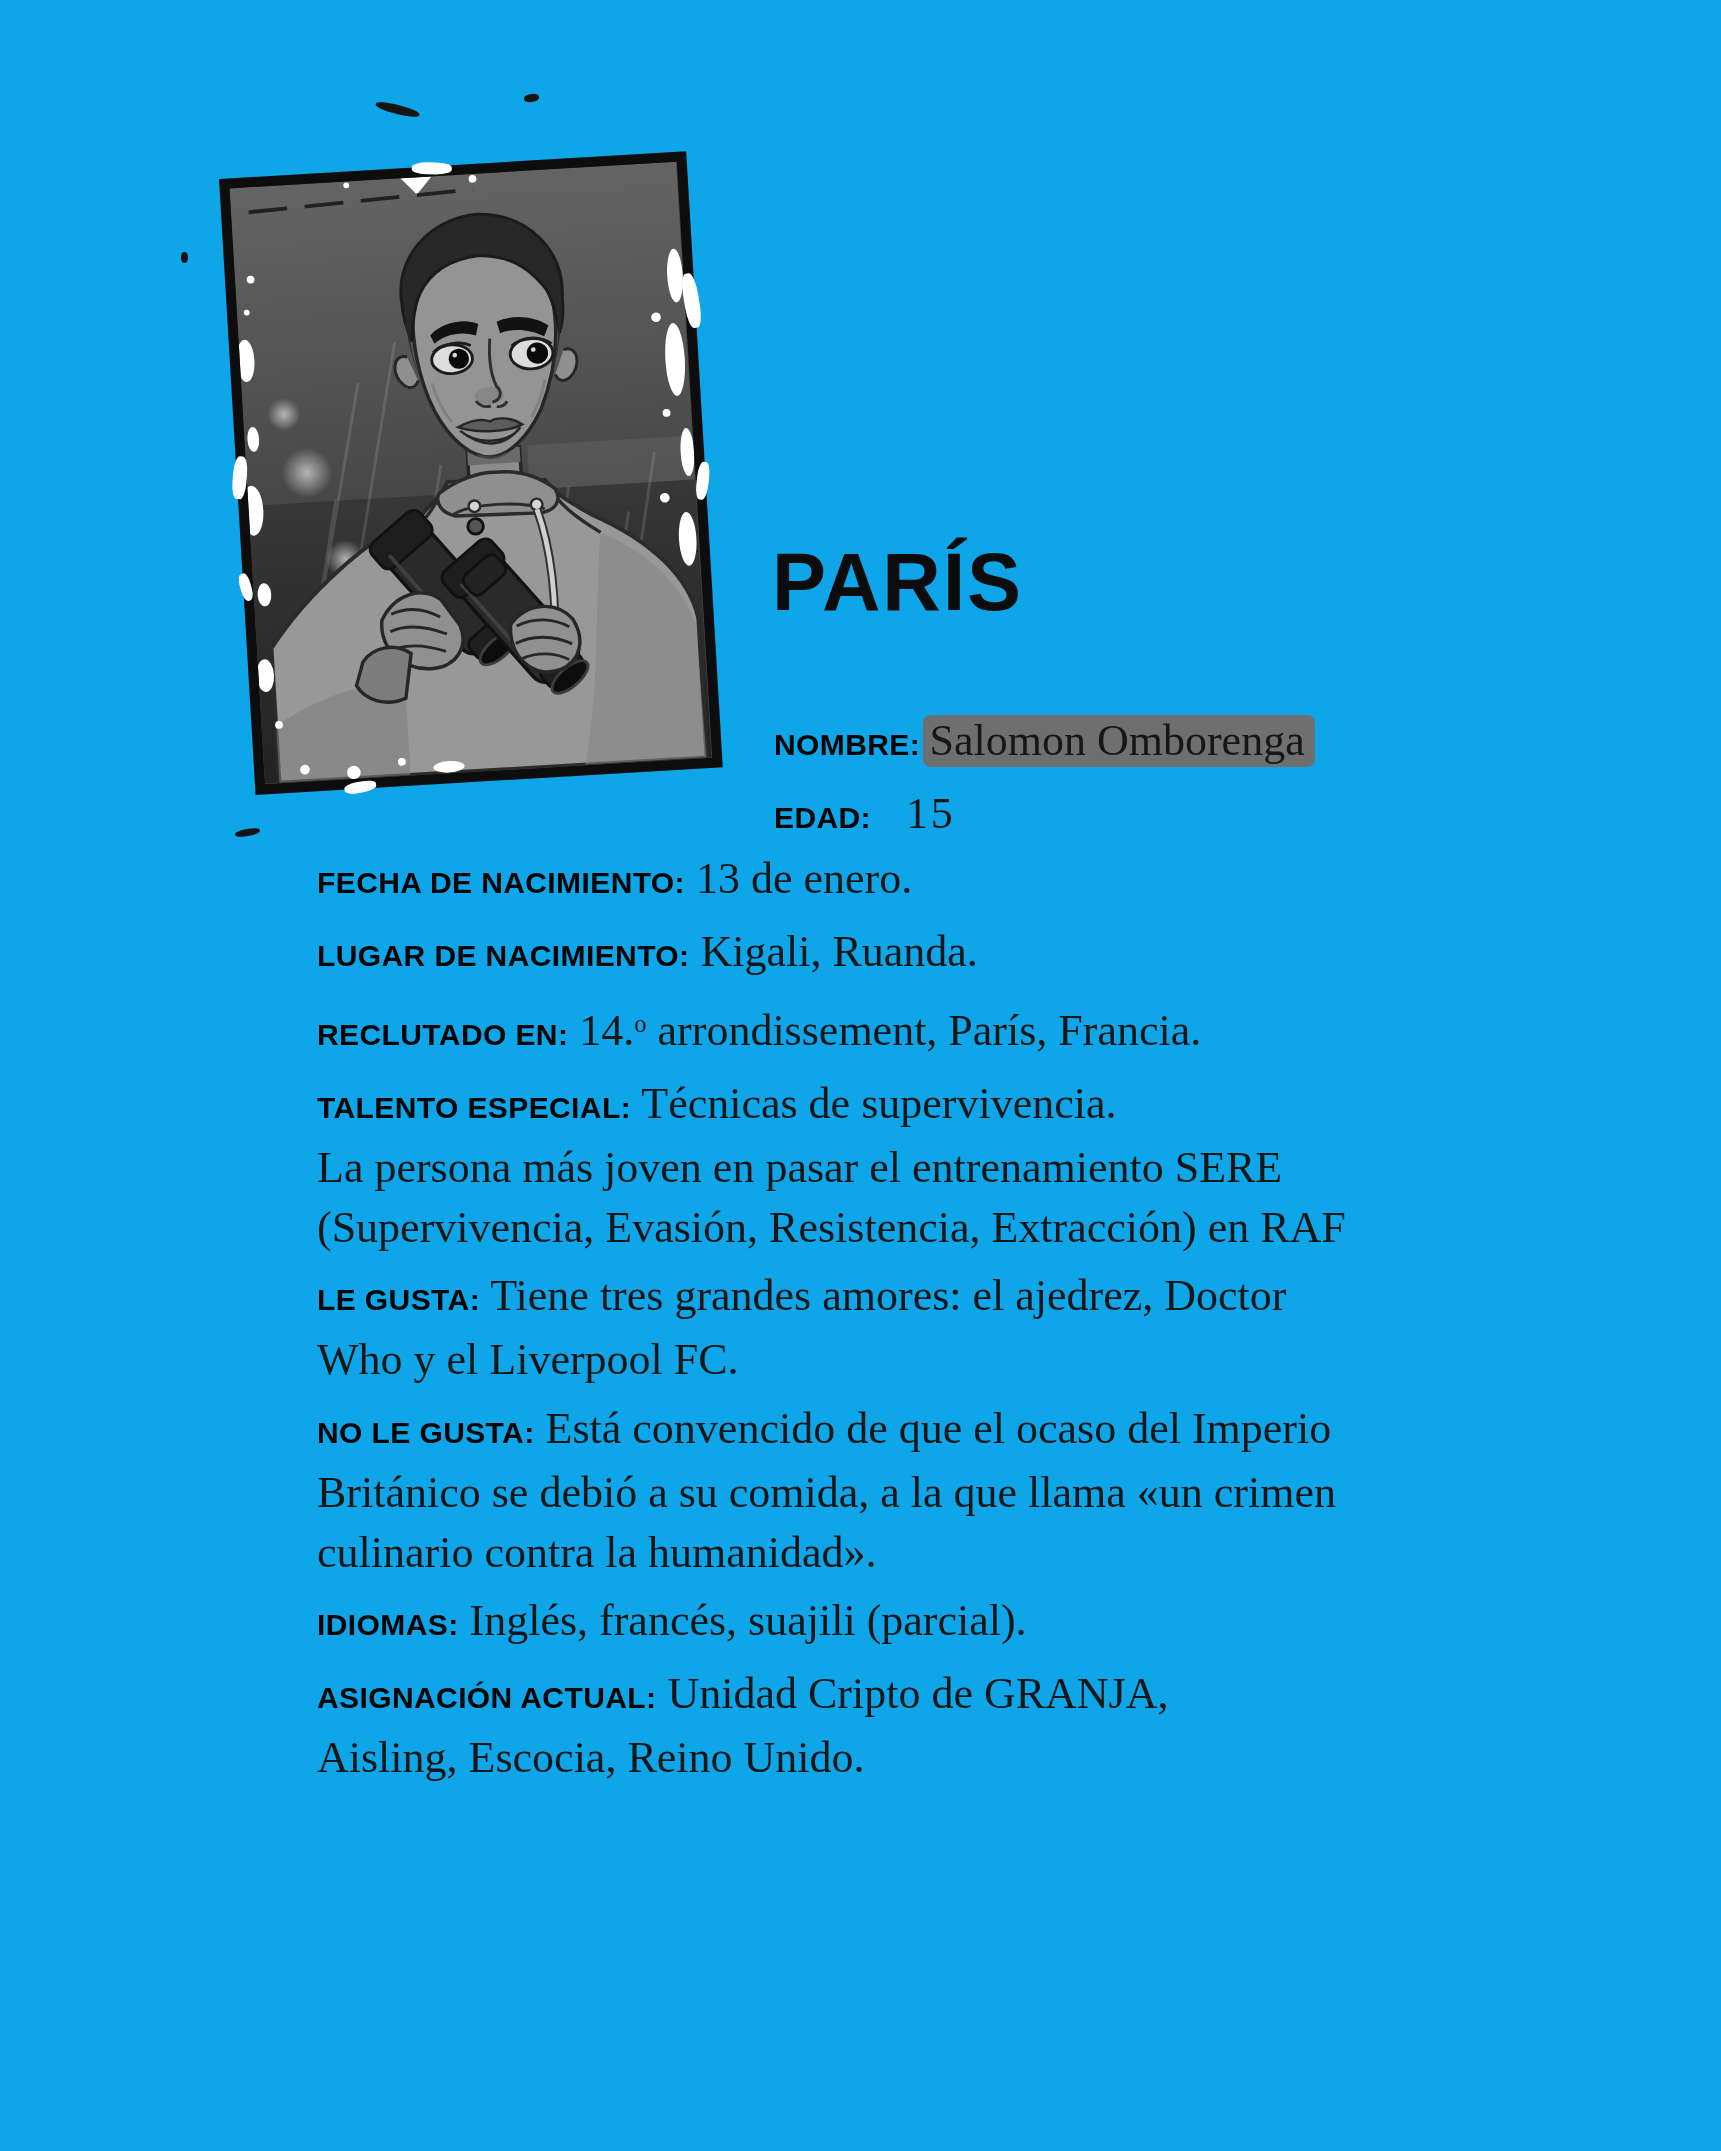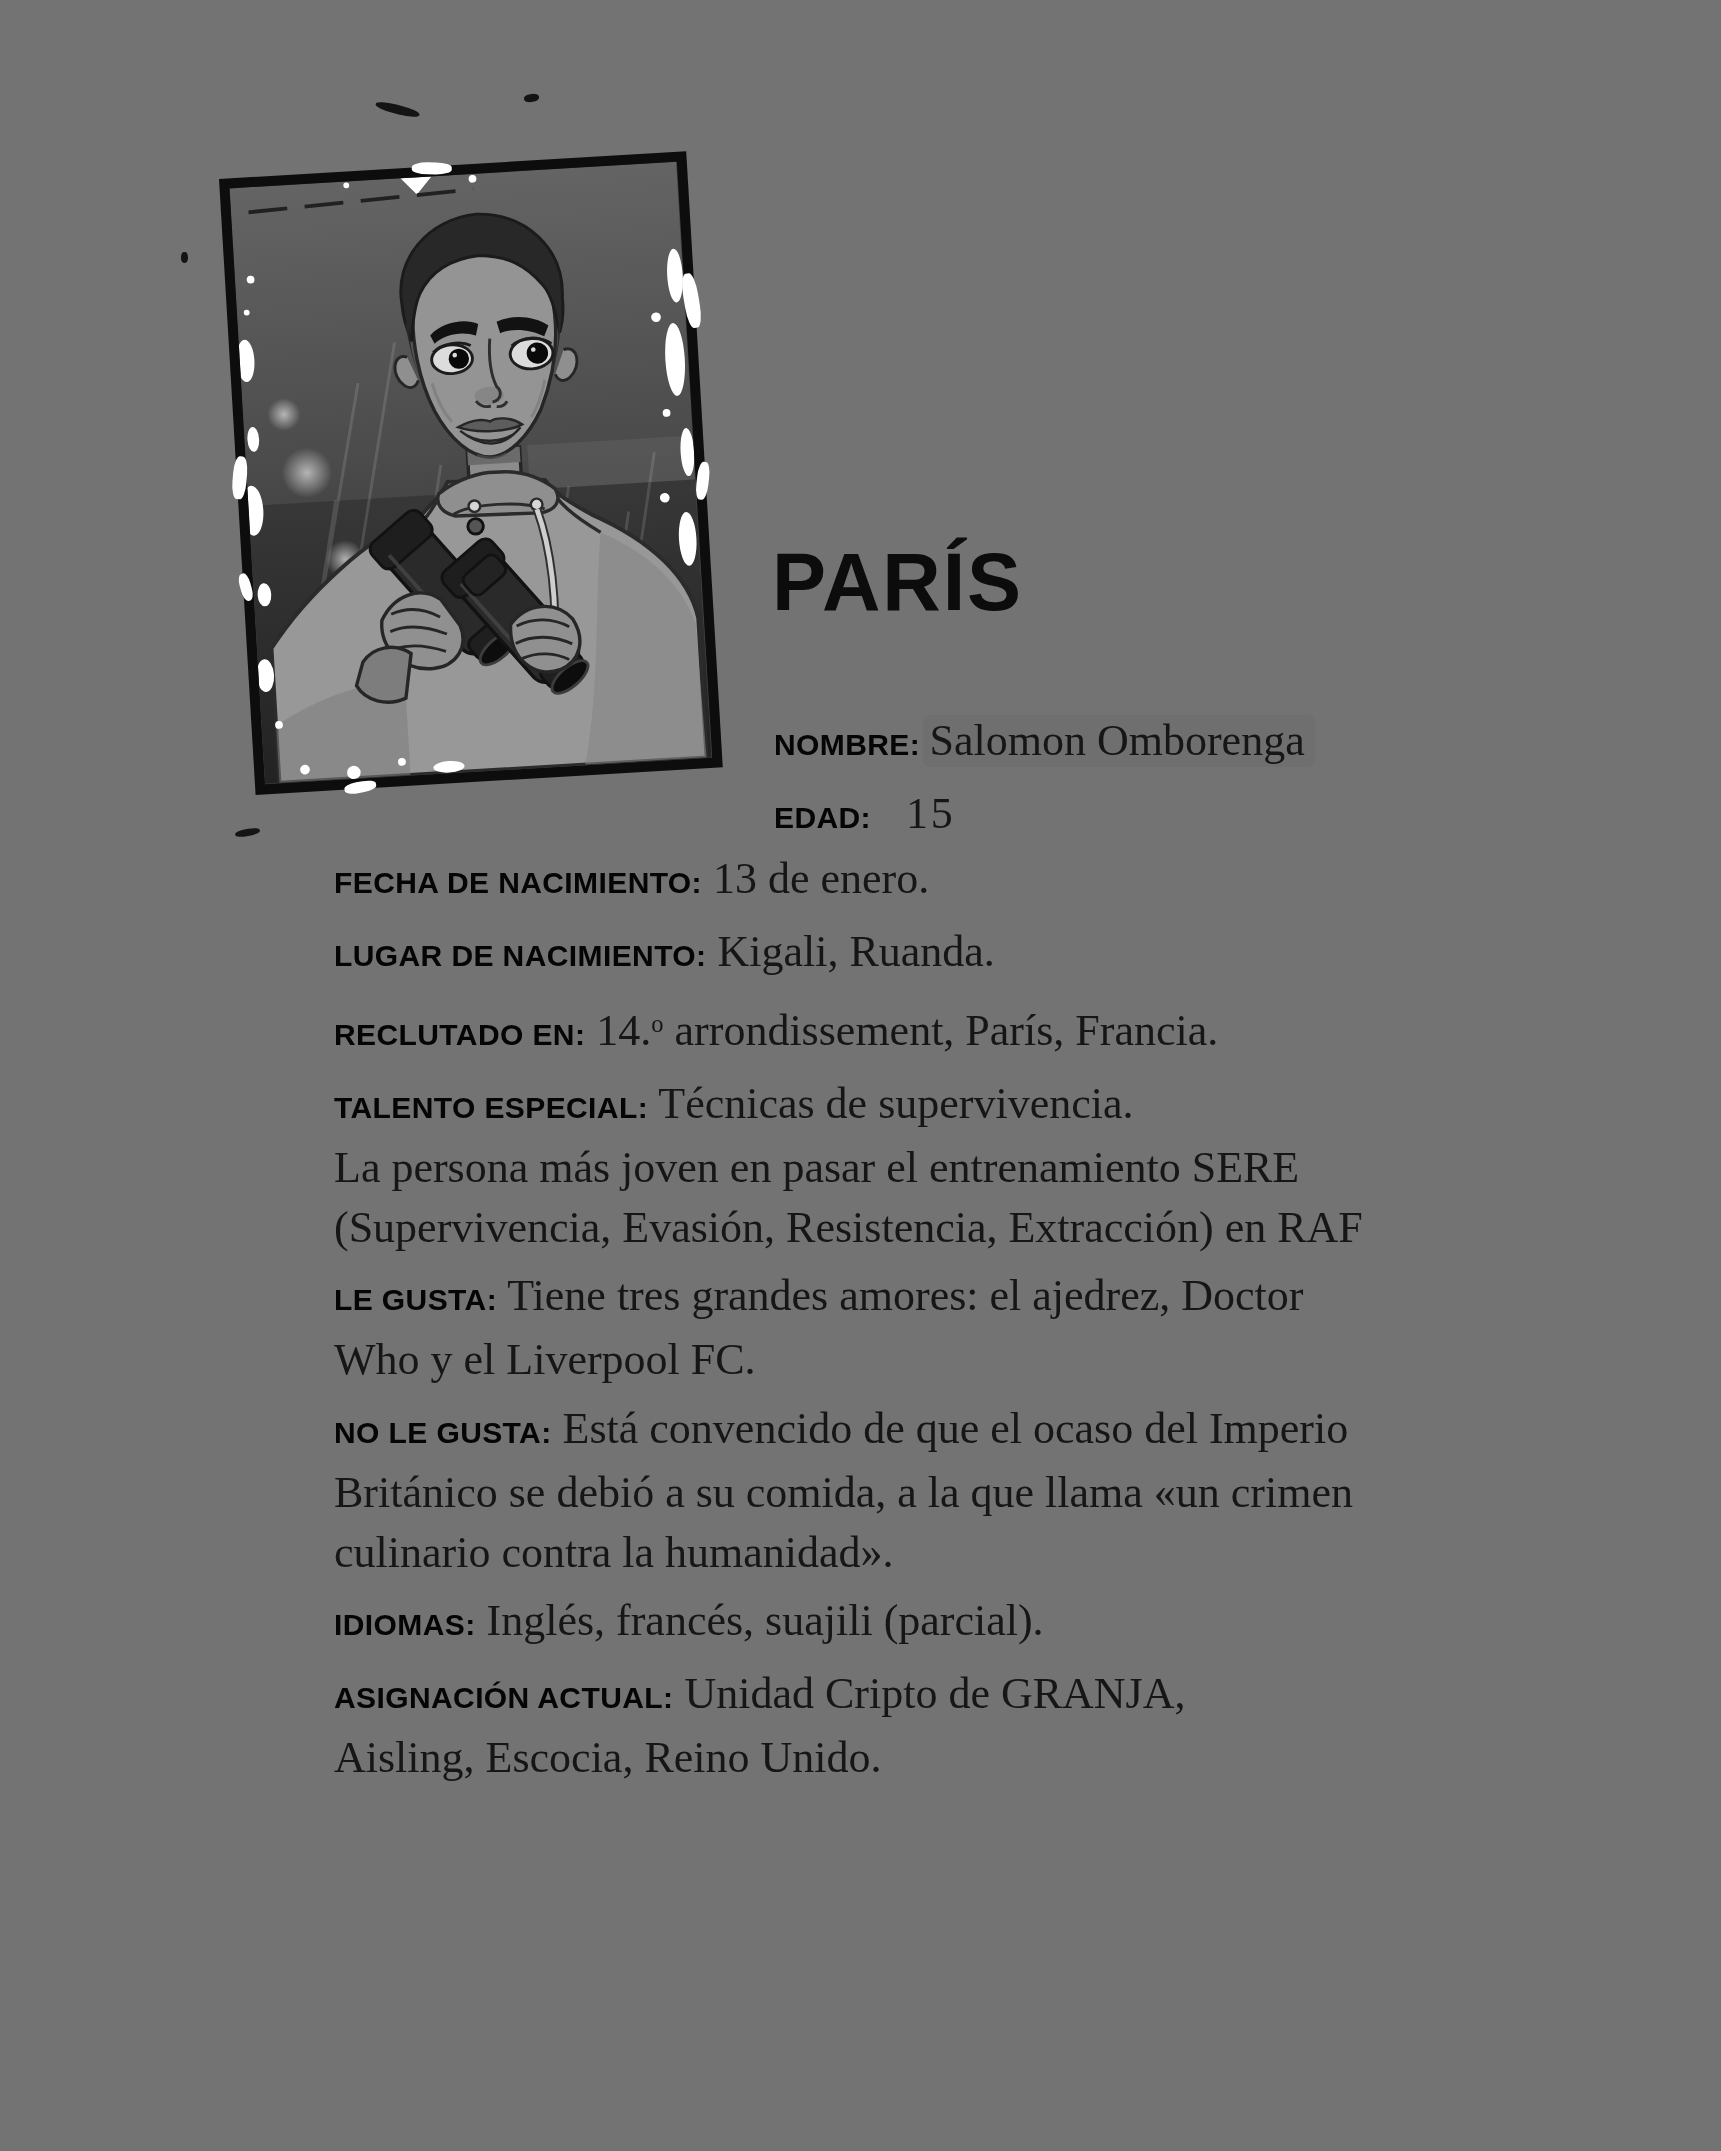--- a/index.html
+++ b/index.html
@@ -1,20 +1,20 @@
 <!DOCTYPE html>
 <html style="font-size:15px"><head>
 <meta charset="utf-8">
 <style>
   * { margin:0; padding:0; box-sizing:border-box; }
   html,body { background:#ffffff; }
   .page {
     position:relative;
     width:1721px; height:2152px;
-    background:#737373;
+    background:#0ea5e9;
     overflow:hidden;
     font-family:"Liberation Serif", serif;
     color:#161616;
   }
 
   
   .photo {
     position:absolute;
     left:219px; top:179px;
     width:468px; height:617px;
@@ -46,21 +46,21 @@
   .sp4 { left:235px; top:829px; width:24.5px; height:6.6px;  transform:rotate(-10deg); }
 
   
   .title {
     position:absolute; left:772px; top:542px;
     font-family:"Liberation Sans", sans-serif;
     font-weight:700; font-size:81px; line-height:1;
     letter-spacing:1.9px; color:#0c0c0c; white-space:nowrap;
   }
   .col-right { position:absolute; left:774px; top:711px; }
-  .col-main  { position:absolute; left:334px; top:849px; }
+  .col-main  { position:absolute; left:317px; top:849px; }
   .fline {
     font-size:44px; line-height:60px; white-space:nowrap;
     font-family:"Liberation Serif", serif; color:#161616;
   }
   .para + .para { margin-top:8.5px; }
   .flabel {
     font-family:"Liberation Sans", sans-serif;
     font-weight:700; font-size:30px; letter-spacing:0.4px; color:#050505;
   }
   .hl {

